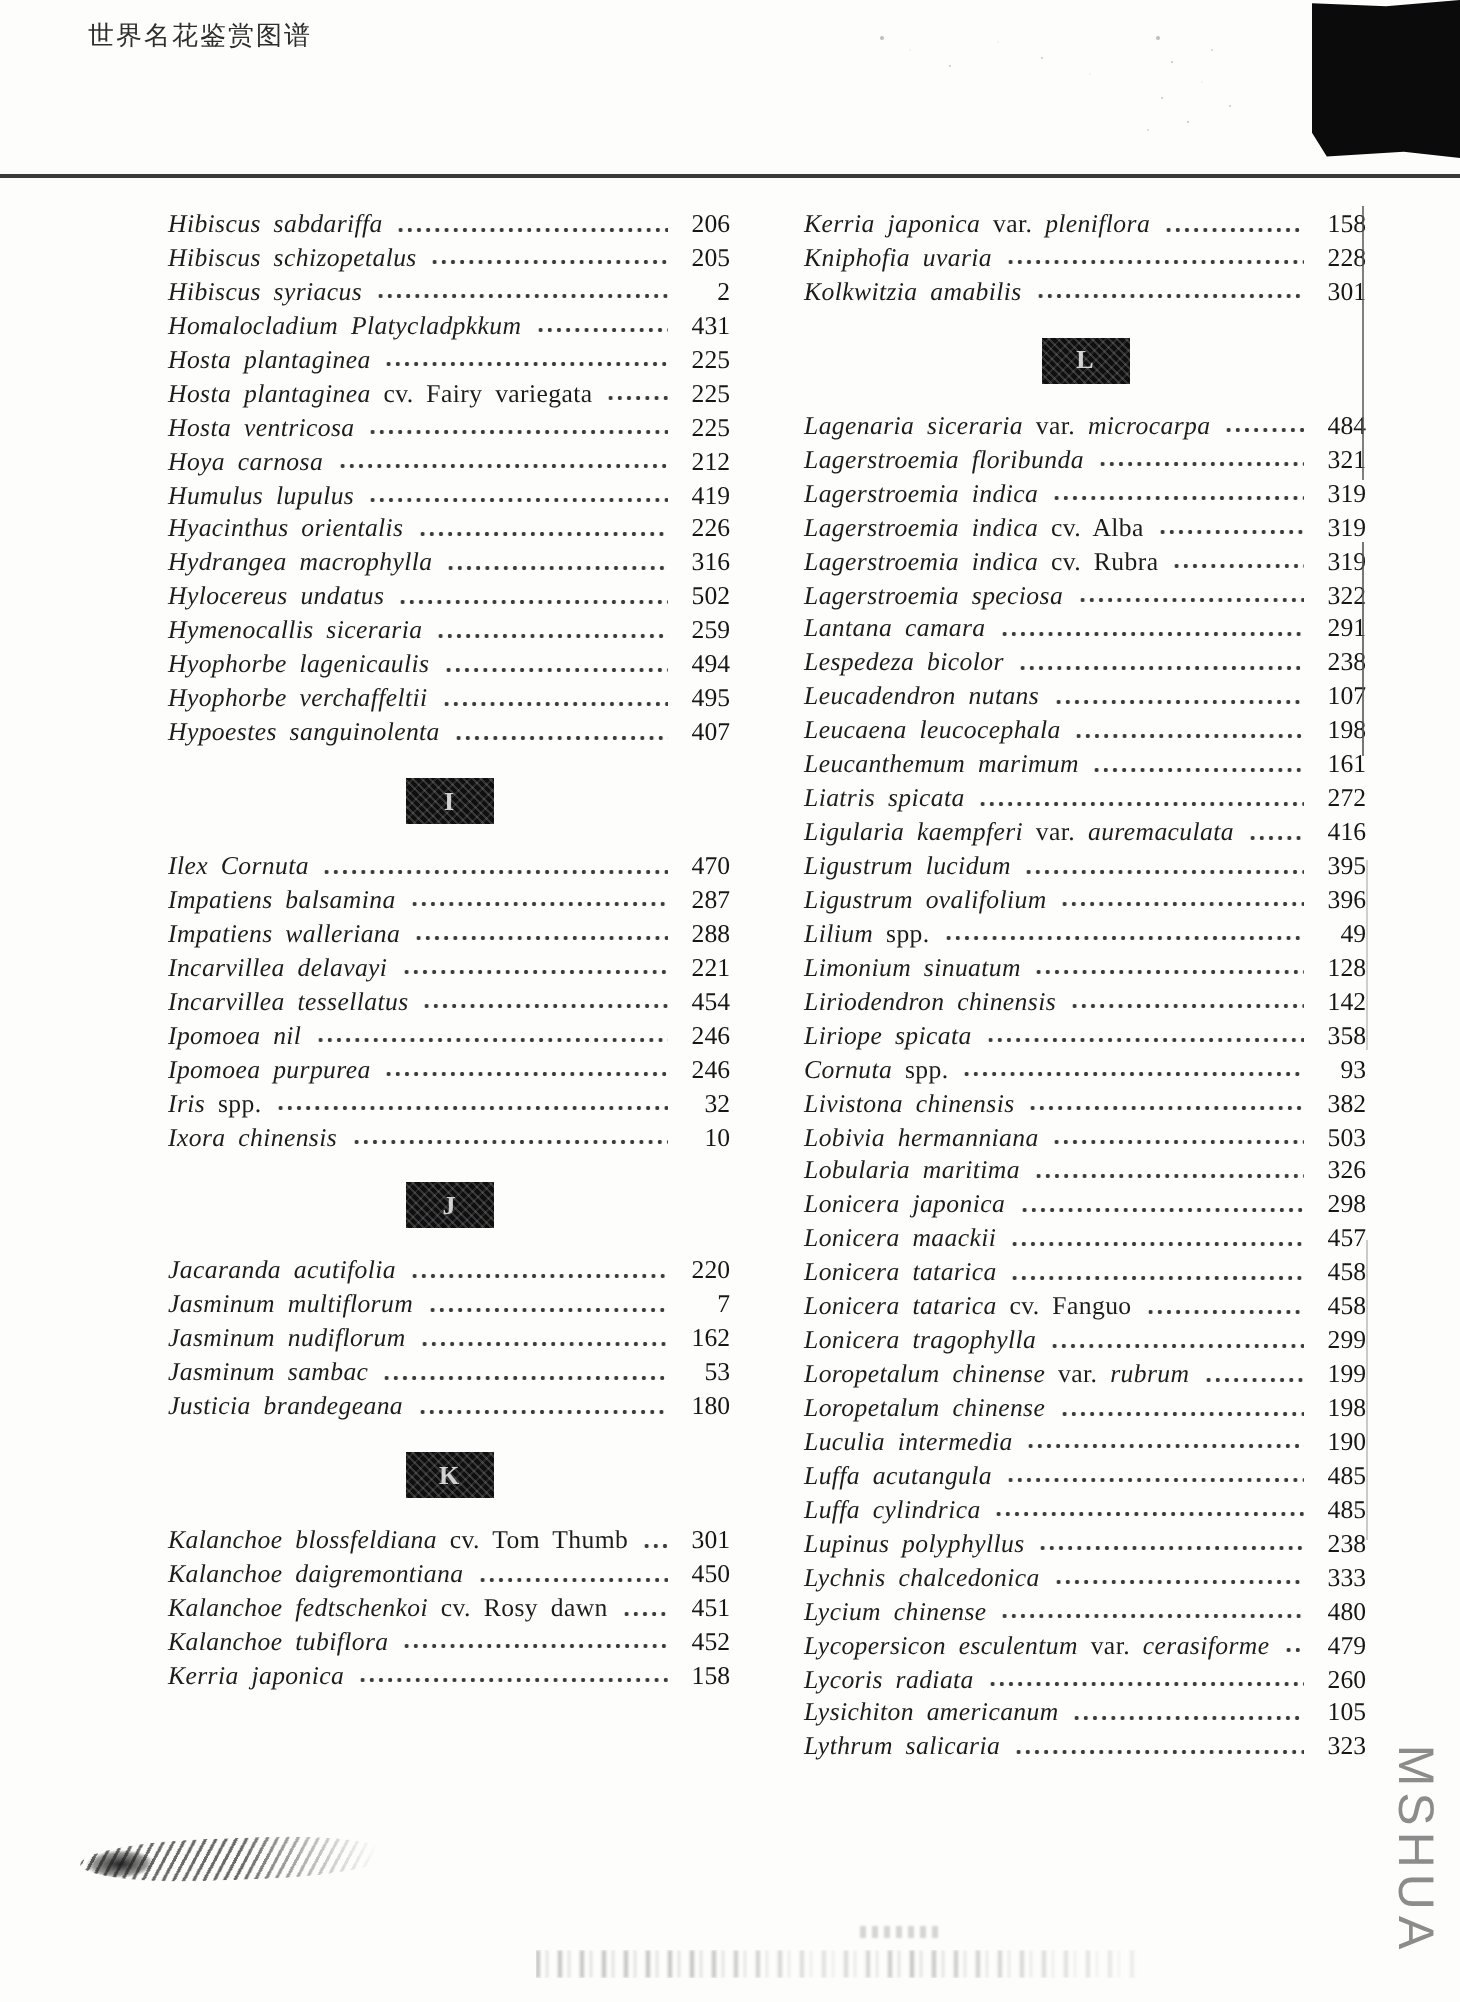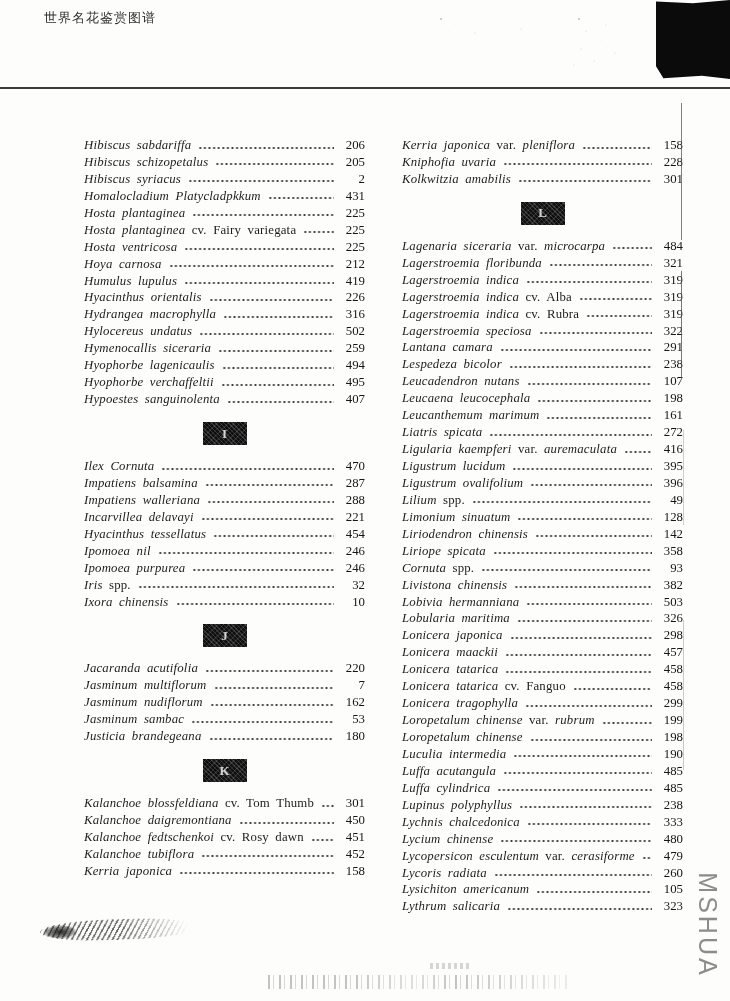--- a/index.html
+++ b/index.html
@@ -24,21 +24,21 @@
   }
   .speckle-field { position:absolute; width:2px; height:2px; border-radius:50%; background:#8a8a8a; opacity:.55; }
   .f1 { left:578px; top:18px;
     box-shadow: 7px 12px 0 -0.5px #8f8f8f, 2px 30px 0 -0.5px #9a9a9a, 15px 42px 0 -0.5px #909090,
                 27px 6px 0 -0.5px #ababab, 36px 34px 0 -0.5px #9d9d9d, -5px 46px 0 -0.5px #b0b0b0,
                 22px 22px 0 -0.7px #a5a5a5; }
   .f2 { left:440px; top:18px;
     box-shadow: 14px 6px 0 -0.7px #a5a5a5, 34px 14px 0 -0.5px #9a9a9a, 58px 2px 0 -0.7px #ababab,
                 80px 10px 0 -0.5px #a0a0a0, 104px 18px 0 -0.7px #b3b3b3; }
 
-  .col { position:absolute; top:104px; width:281px;margin-top:33px; }
+  .col { position:absolute; top:104px; width:281px; }
   .col-left  { left:84px; }
   .col-right { left:402px; }
 
   .entry {
     display:flex; align-items:baseline;
     height:16.95px; line-height:16.95px;
     font-size:12.8px; color:#1c1c1c; white-space:nowrap;
   }
   .nm { flex:0 0 auto; word-spacing:3px; letter-spacing:0.2px; }
   .it { font-style:italic; }
@@ -215,21 +215,21 @@
         <span class="nm"><span class="it">Impatiens walleriana</span></span>
         <span class="leader"></span>
         <span class="pg">288</span>
       </div>
       <div class="entry">
         <span class="nm"><span class="it">Incarvillea delavayi</span></span>
         <span class="leader"></span>
         <span class="pg">221</span>
       </div>
       <div class="entry">
-        <span class="nm"><span class="it">Hyacinthus tessellatus</span></span>
+        <span class="nm"><span class="it">Incarvillea tessellatus</span></span>
         <span class="leader"></span>
         <span class="pg">454</span>
       </div>
       <div class="entry">
         <span class="nm"><span class="it">Ipomoea nil</span></span>
         <span class="leader"></span>
         <span class="pg">246</span>
       </div>
       <div class="entry">
         <span class="nm"><span class="it">Ipomoea purpurea</span></span>

